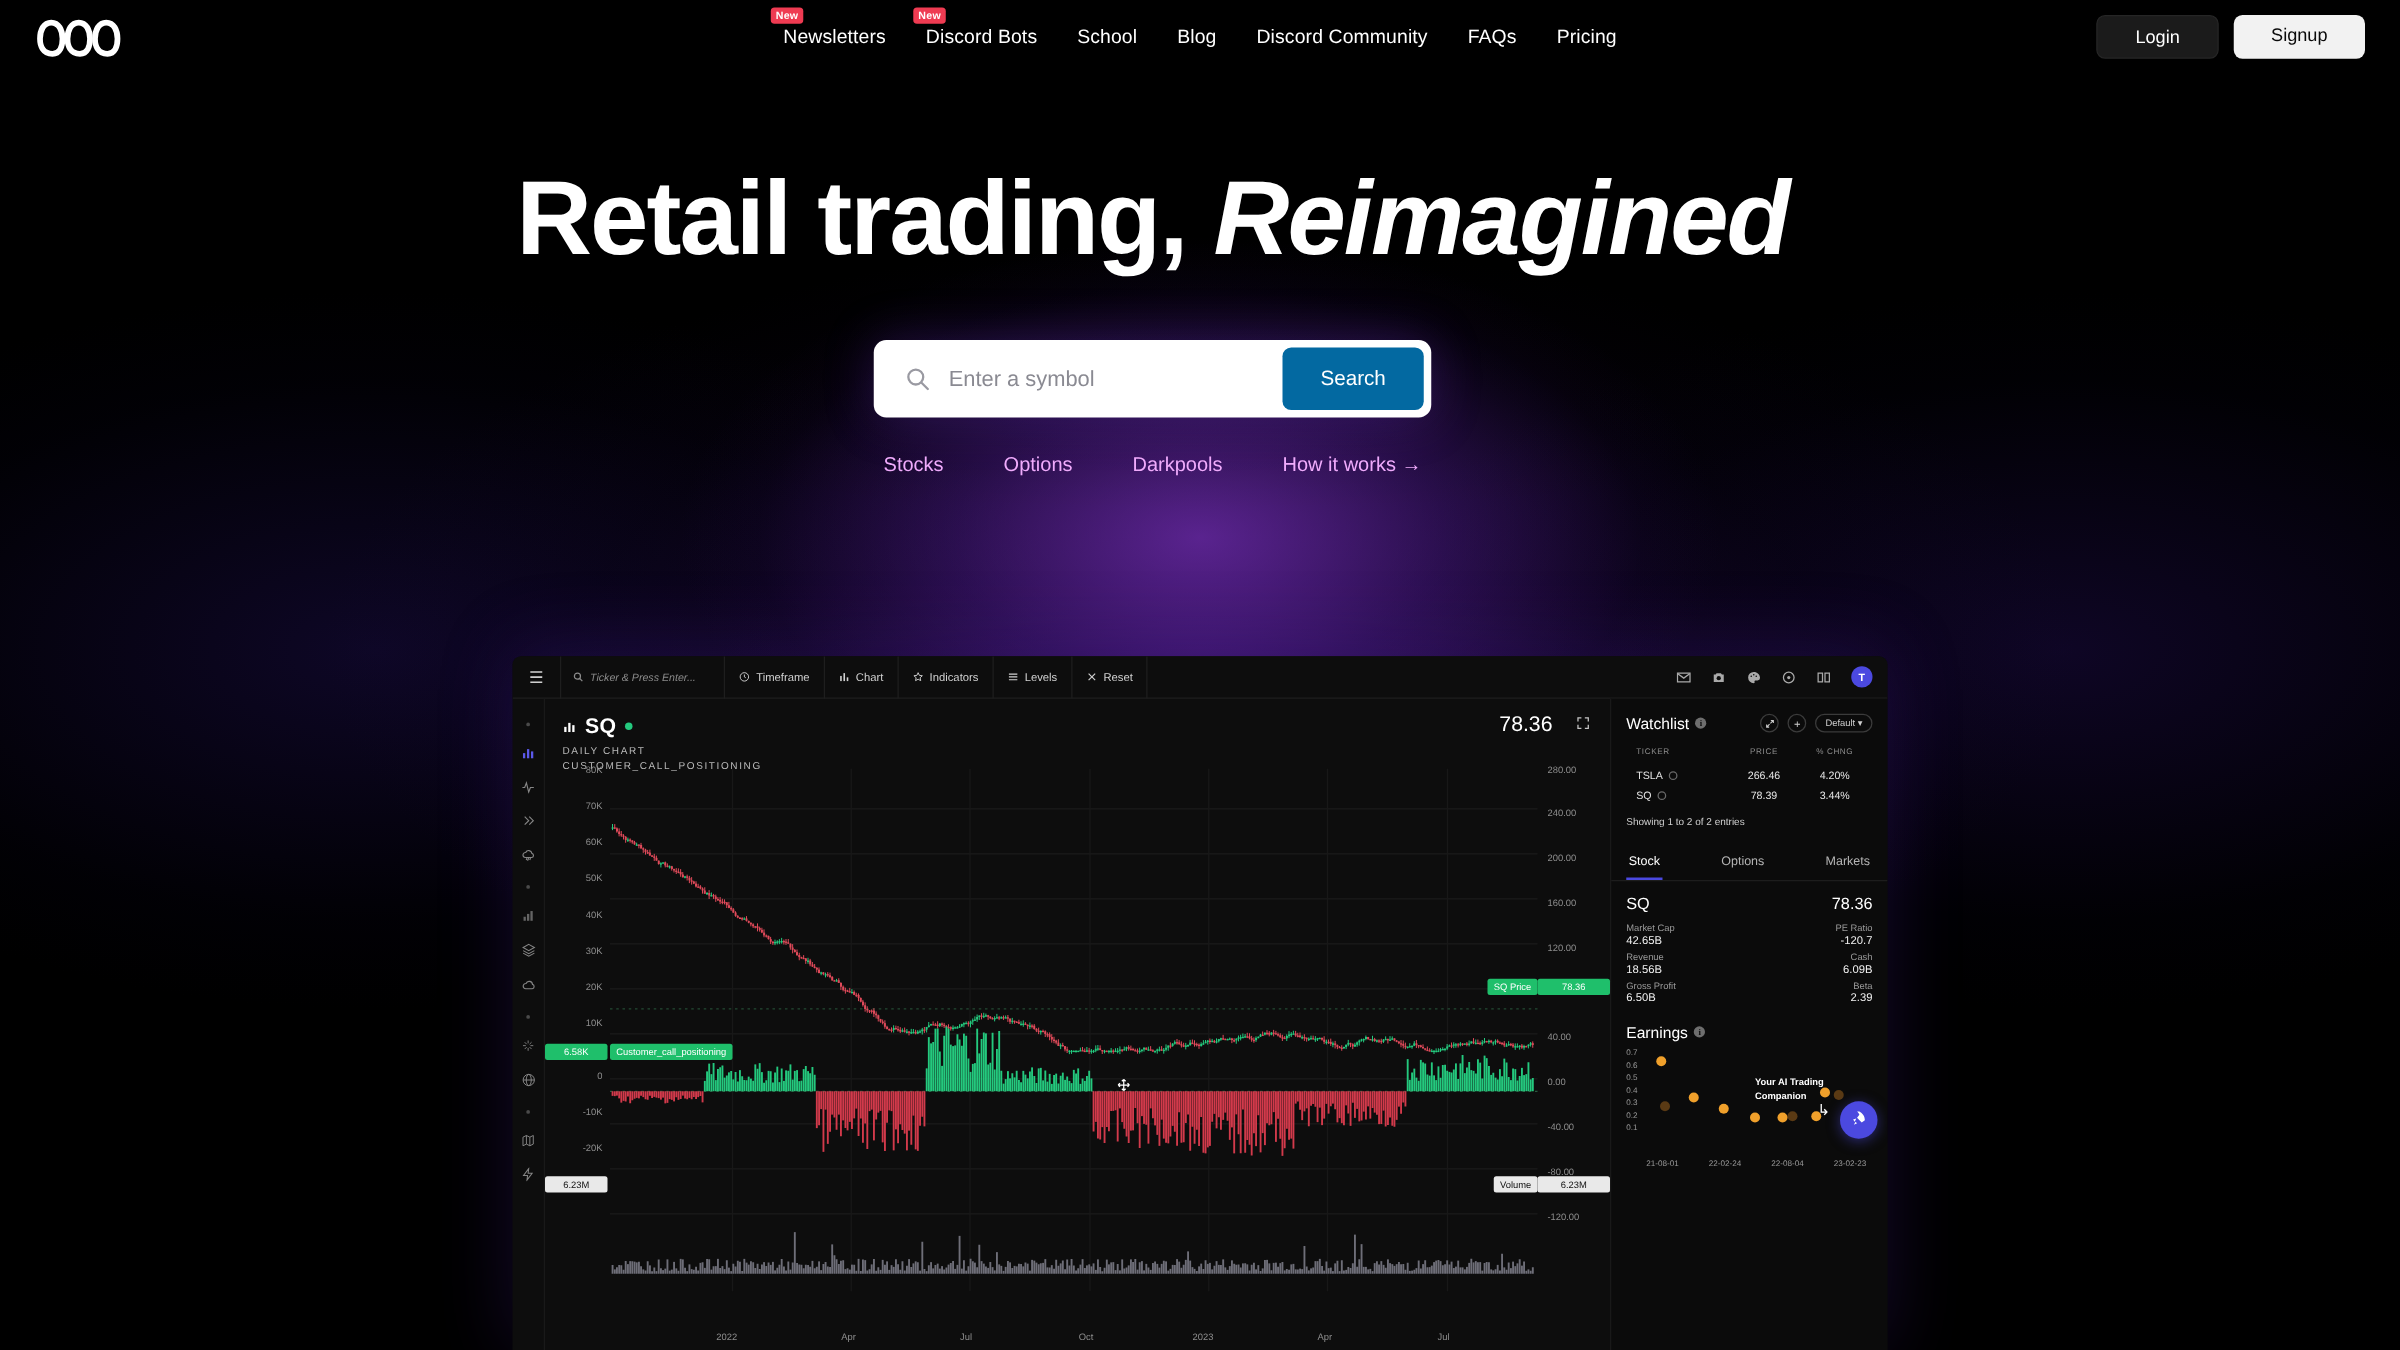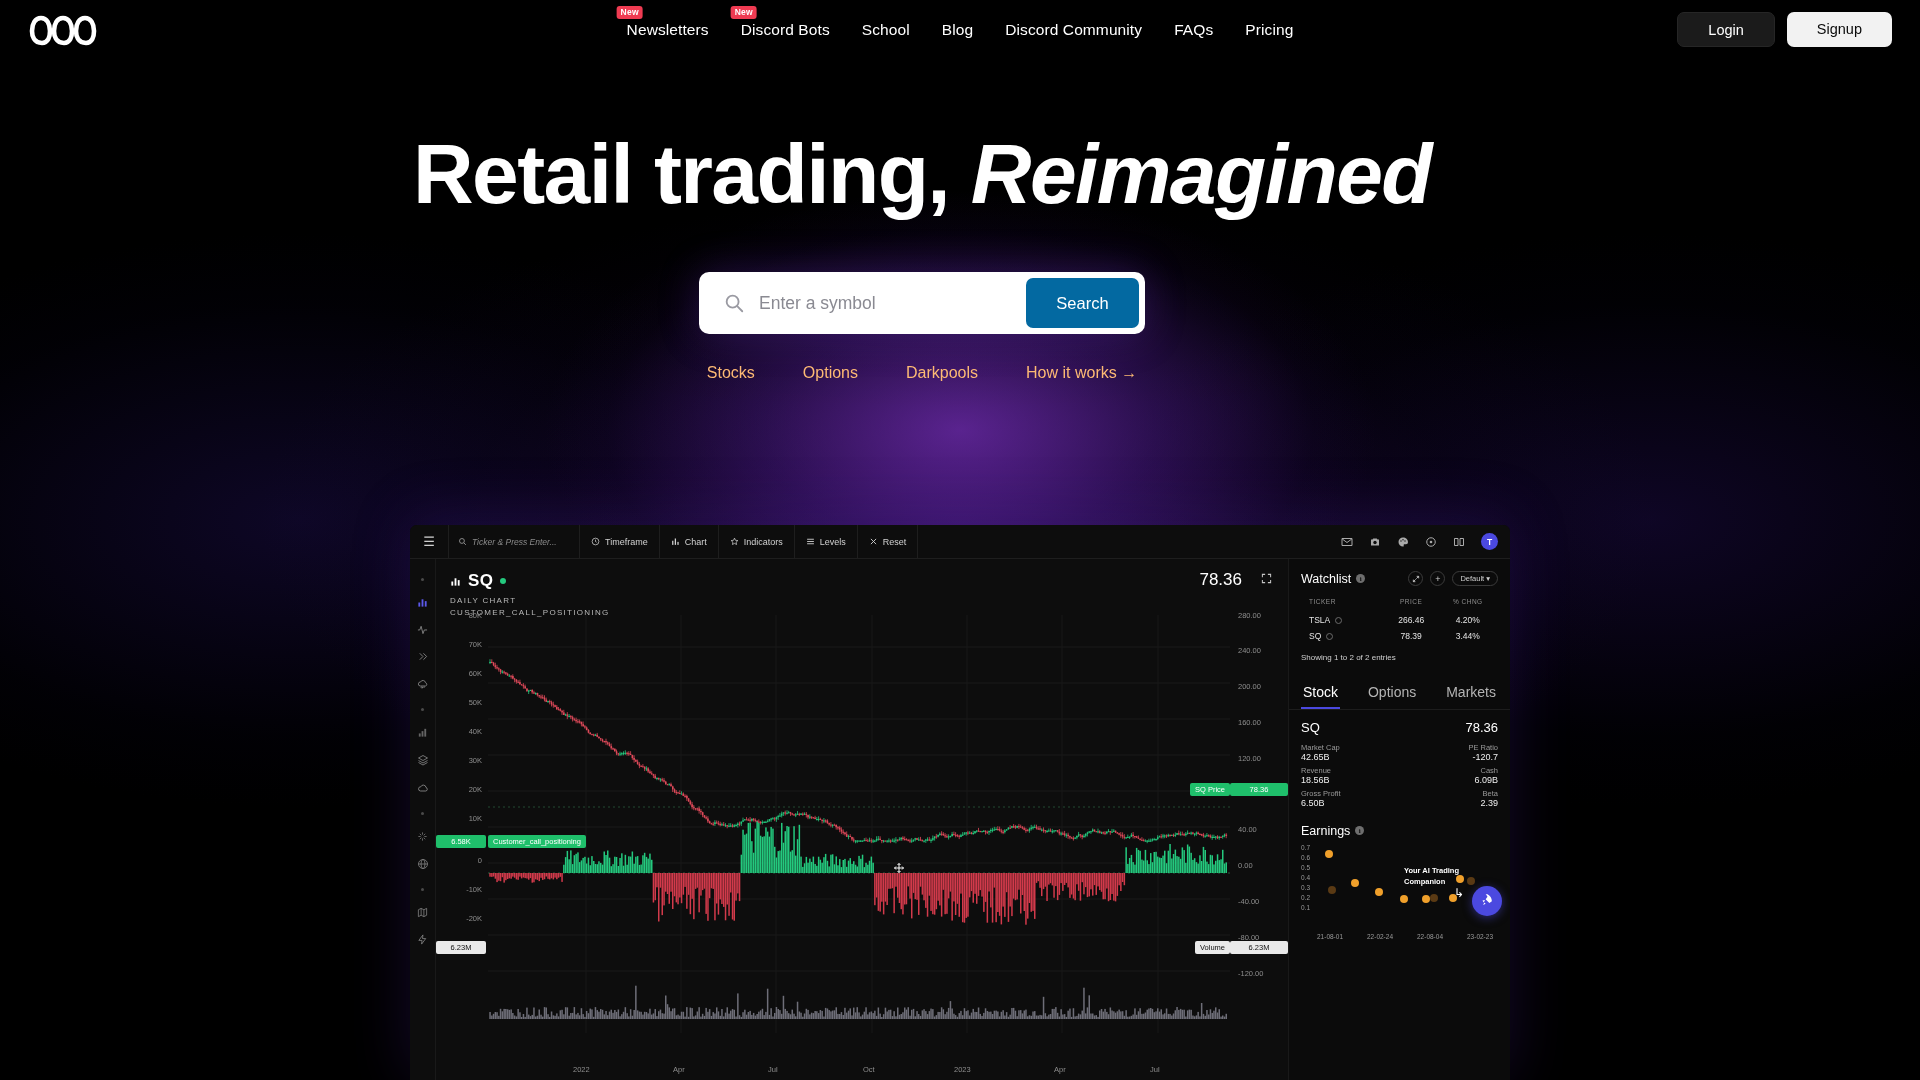--- a/index.html
+++ b/index.html
@@ -89,21 +89,21 @@
   }
   .search-input::placeholder{ color:#8a8a92; }
   .search-btn{
     background:#0369a1; color:#fff; border:none; border-radius:7px;
     height:50px; width:113px; font-size:16.5px; cursor:pointer;
     font-family:"Liberation Sans", sans-serif;
   }
 
   .quick-links{
     margin-top:30px; display:flex; justify-content:center; gap:48px;
-    font-size:16px; color:#fdba74;
+    font-size:16px; color:#f0abfc;
   }
   .quick-links span{ cursor:pointer; }
 
   
   .app{
     position:absolute; left:410px; top:525px; width:1100px; height:560px;
     background:#0d0d0d; border-radius:7px 7px 0 0; overflow:hidden;
     box-shadow:0 -8px 60px rgba(90,40,190,0.22);
     z-index:15;
     font-size:9px; color:#cfcfcf;
@@ -202,21 +202,21 @@
   .wl-gear{
     width:7px; height:7px; border-radius:50%; border:1.5px solid #6a6a6a;
   }
   .pos{ color:#2ECC71; }
   .wl-note{ font-size:8px; color:#d0d0d0; margin-top:8px; line-height:1.45; }
 
   .tabs{
     display:flex; margin-top:14px; border-bottom:1px solid #1d1d1d;
     padding:0 12px; gap:0; justify-content:space-between;
   }
-  .tab{ font-size:14px; color:#b4b4b4; padding:6px 2px 7px 2px; cursor:pointer; }
+  .tab{ font-size:10px; color:#b4b4b4; padding:6px 2px 7px 2px; cursor:pointer; }
   .tab.on{ color:#fff; border-bottom:2px solid #4B49E0; }
 
   .stk-row{ display:flex; justify-content:space-between; padding:10px 12px 0 12px; }
   .stk-sym{ font-size:13px; color:#fff; }
   .stk-val{ font-size:13px; color:#fff; }
   .kv-grid{ padding:8px 12px 0 12px; }
   .kv{ display:flex; justify-content:space-between; }
   .kv .lbl{ font-size:7.5px; color:#9a9a9a; }
   .kv .val{ font-size:9px; color:#f0f0f0; }
   .kv-pair{ margin-bottom:4px; }

